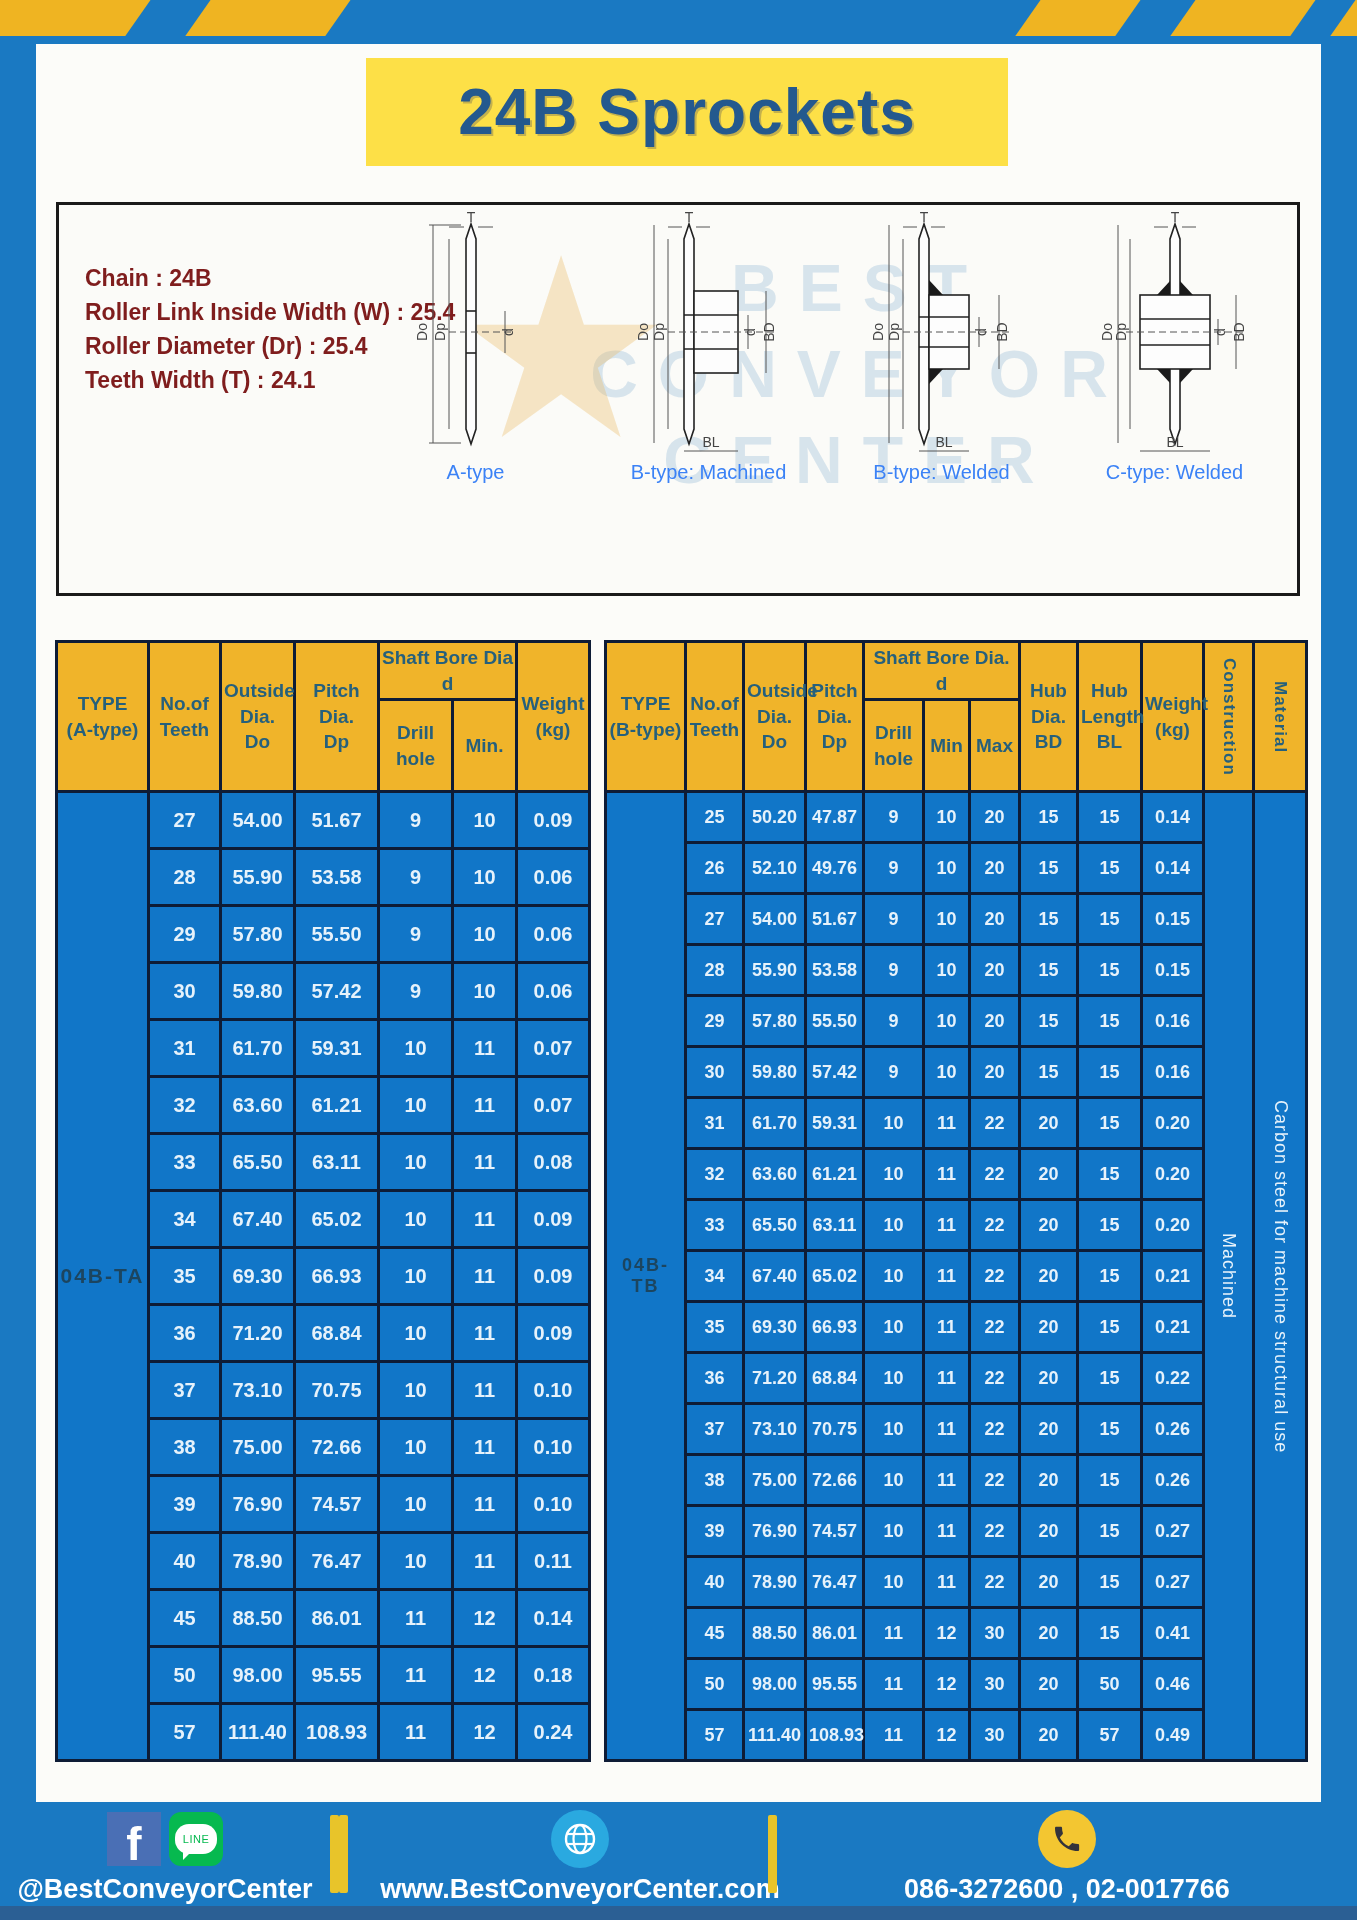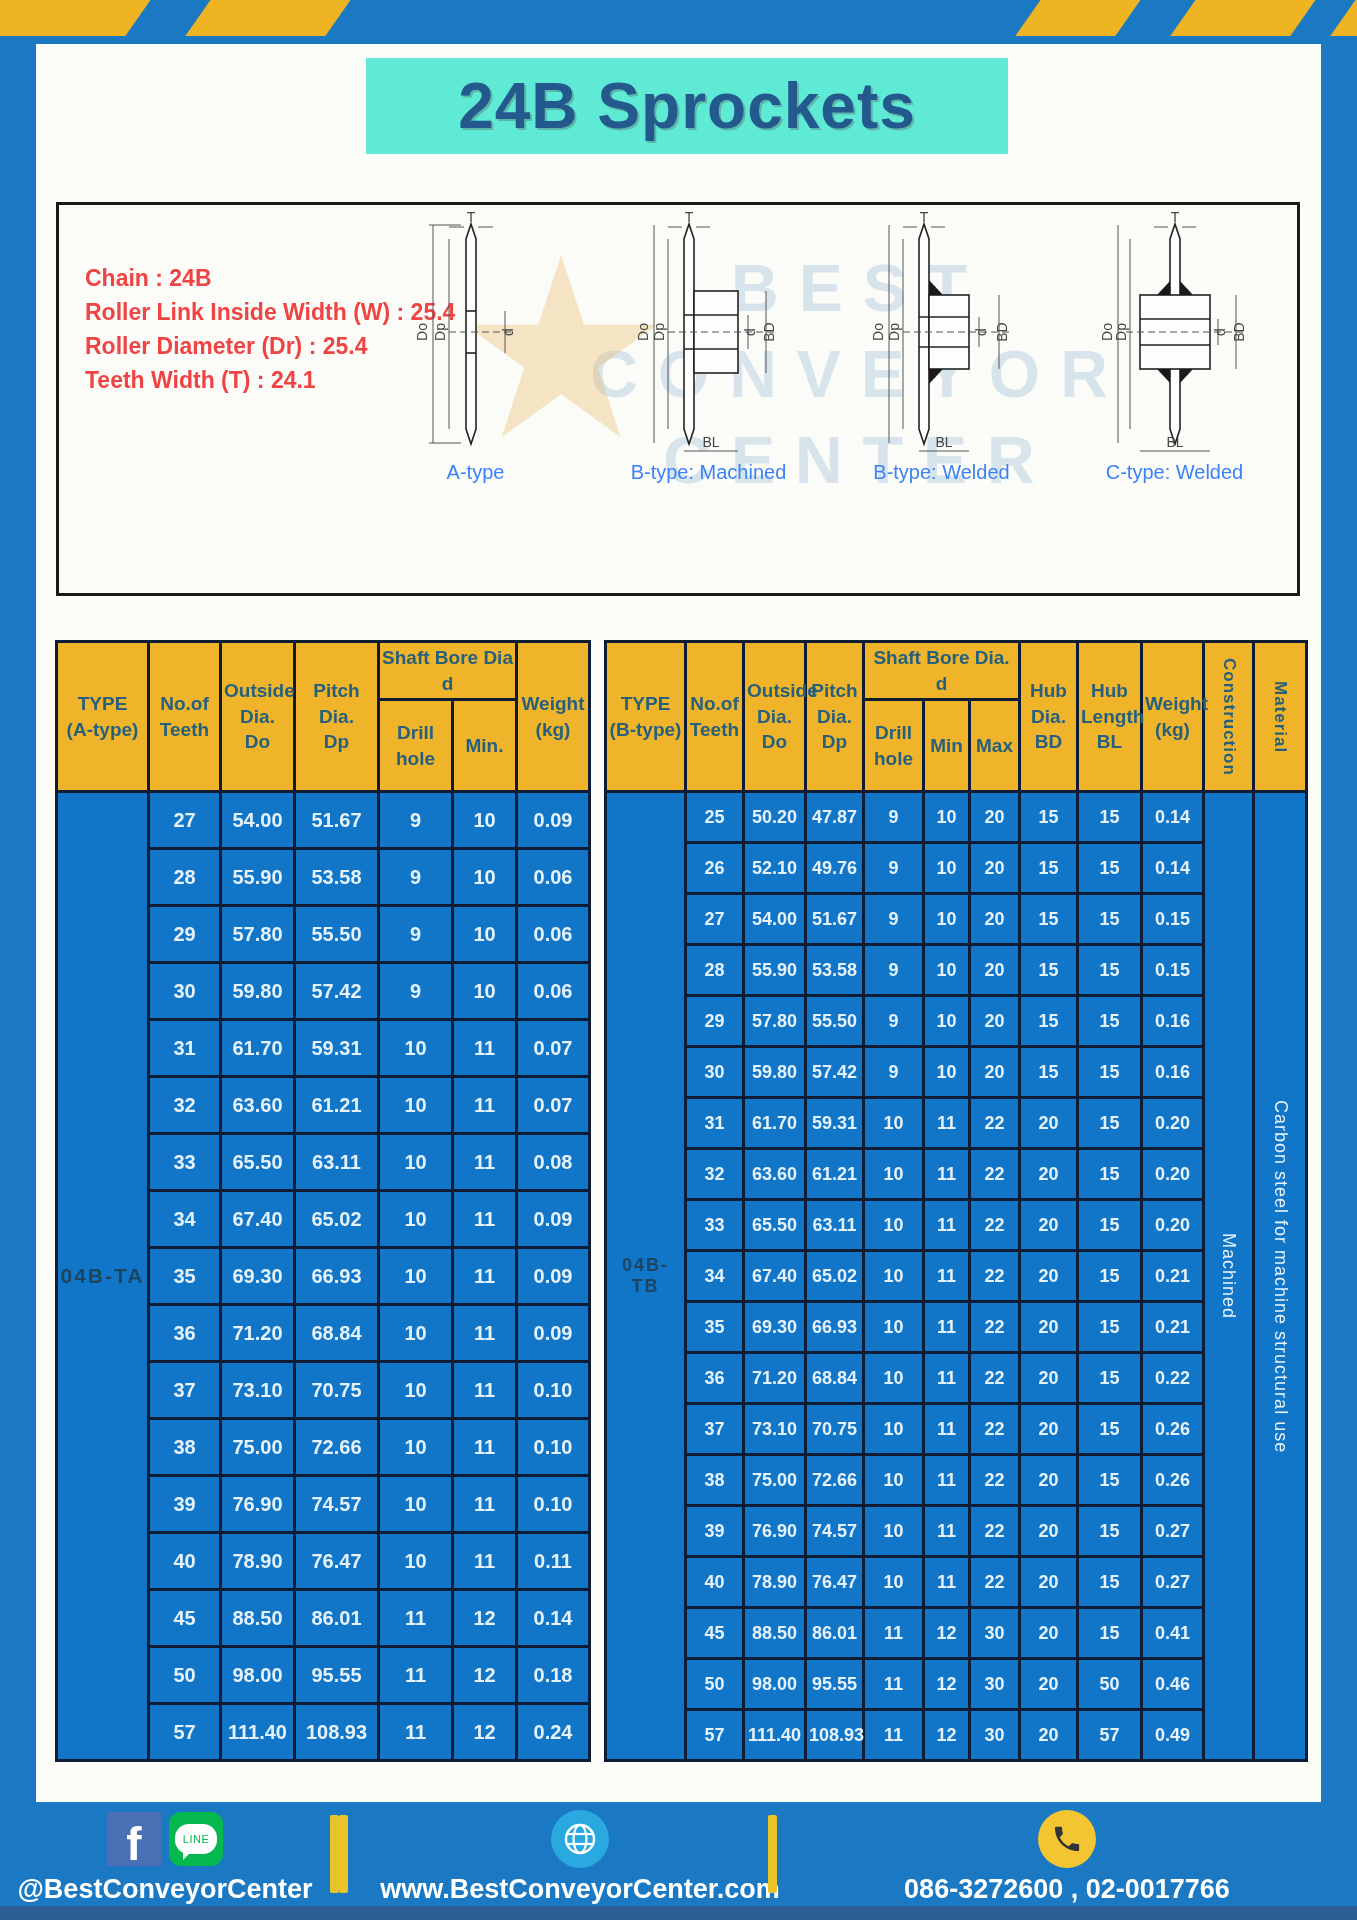--- a/index.html
+++ b/index.html
@@ -14,34 +14,34 @@
   .top-bar { position:absolute; left:0; top:0; width:1357px; height:44px; background:#1A79C2; overflow:hidden; }
   .stripe { position:absolute; top:-6px; height:42px; background:#EFB422; transform:skewX(-35deg); }
   .stripe.s1 { left:-70px;  width:210px; }
   .stripe.s2 { left:200px;  width:140px; }
   .stripe.s3 { left:1030px; width:100px; }
   .stripe.s4 { left:1185px; width:120px; }
   .stripe.s5 { left:1345px; width:120px; }
   
   .page { position:absolute; left:36px; top:44px; width:1285px; height:1758px; background:#FCFCF9; }
   .title-box {
-    position:absolute; left:330px; top:14px; width:642px; height:96px;
-    background:#5eead4; display:flex; align-items:center; justify-content:center;
+    position:absolute; left:330px; top:14px; width:642px; height:108px;
+    background:#fde047; display:flex; align-items:center; justify-content:center;
   }
   .title-box h1 { font-size:64px; font-weight:bold; color:#24598E; letter-spacing:1px; text-shadow:2px 2px 0 rgba(90,90,90,.35); }
   
   .diagram-panel {
     position:absolute; left:20px; top:158px; width:1244px; height:394px;
     background:#FBFBF8; border:3px solid #1A1A1A;
   }
   .watermark { position:absolute; left:380px; top:40px; width:840px; pointer-events:none; }
   .watermark .wm-line { font-size:66px; font-weight:bold; letter-spacing:20px; color:rgba(150,185,215,.35); line-height:86px; text-align:center; }
   .wm-star { position:absolute; left:10px; top:-20px; font-size:250px; color:rgba(235,185,100,.35); line-height:250px; }
   .specs { position:absolute; left:26px; top:56px; width:420px; }
-  .spec-line { font-size:23px; font-weight:bold; color:#ef4444; line-height:34px; white-space:nowrap; }
+  .spec-line { font-size:23px; font-weight:bold; color:#7f1d1d; line-height:34px; white-space:nowrap; }
   .diagrams { position:absolute; left:300px; top:6px; width:934px; display:flex; }
   .diagram { width:233px; display:flex; flex-direction:column; align-items:center; }
   .diagram svg { display:block; }
   .diagram-caption { font-size:20px; color:#3b82f6; margin-top:2px; }
   .dim-line { stroke:#555; stroke-width:1; }
   .draw { stroke:#222; stroke-width:1.6; fill:#FDFDFD; }
   .weld { fill:#1A1A1A; }
   .dim-text { font-size:14px; fill:#444; font-family:"Liberation Sans",sans-serif; }
   
   table { border-collapse:collapse; table-layout:fixed; }

